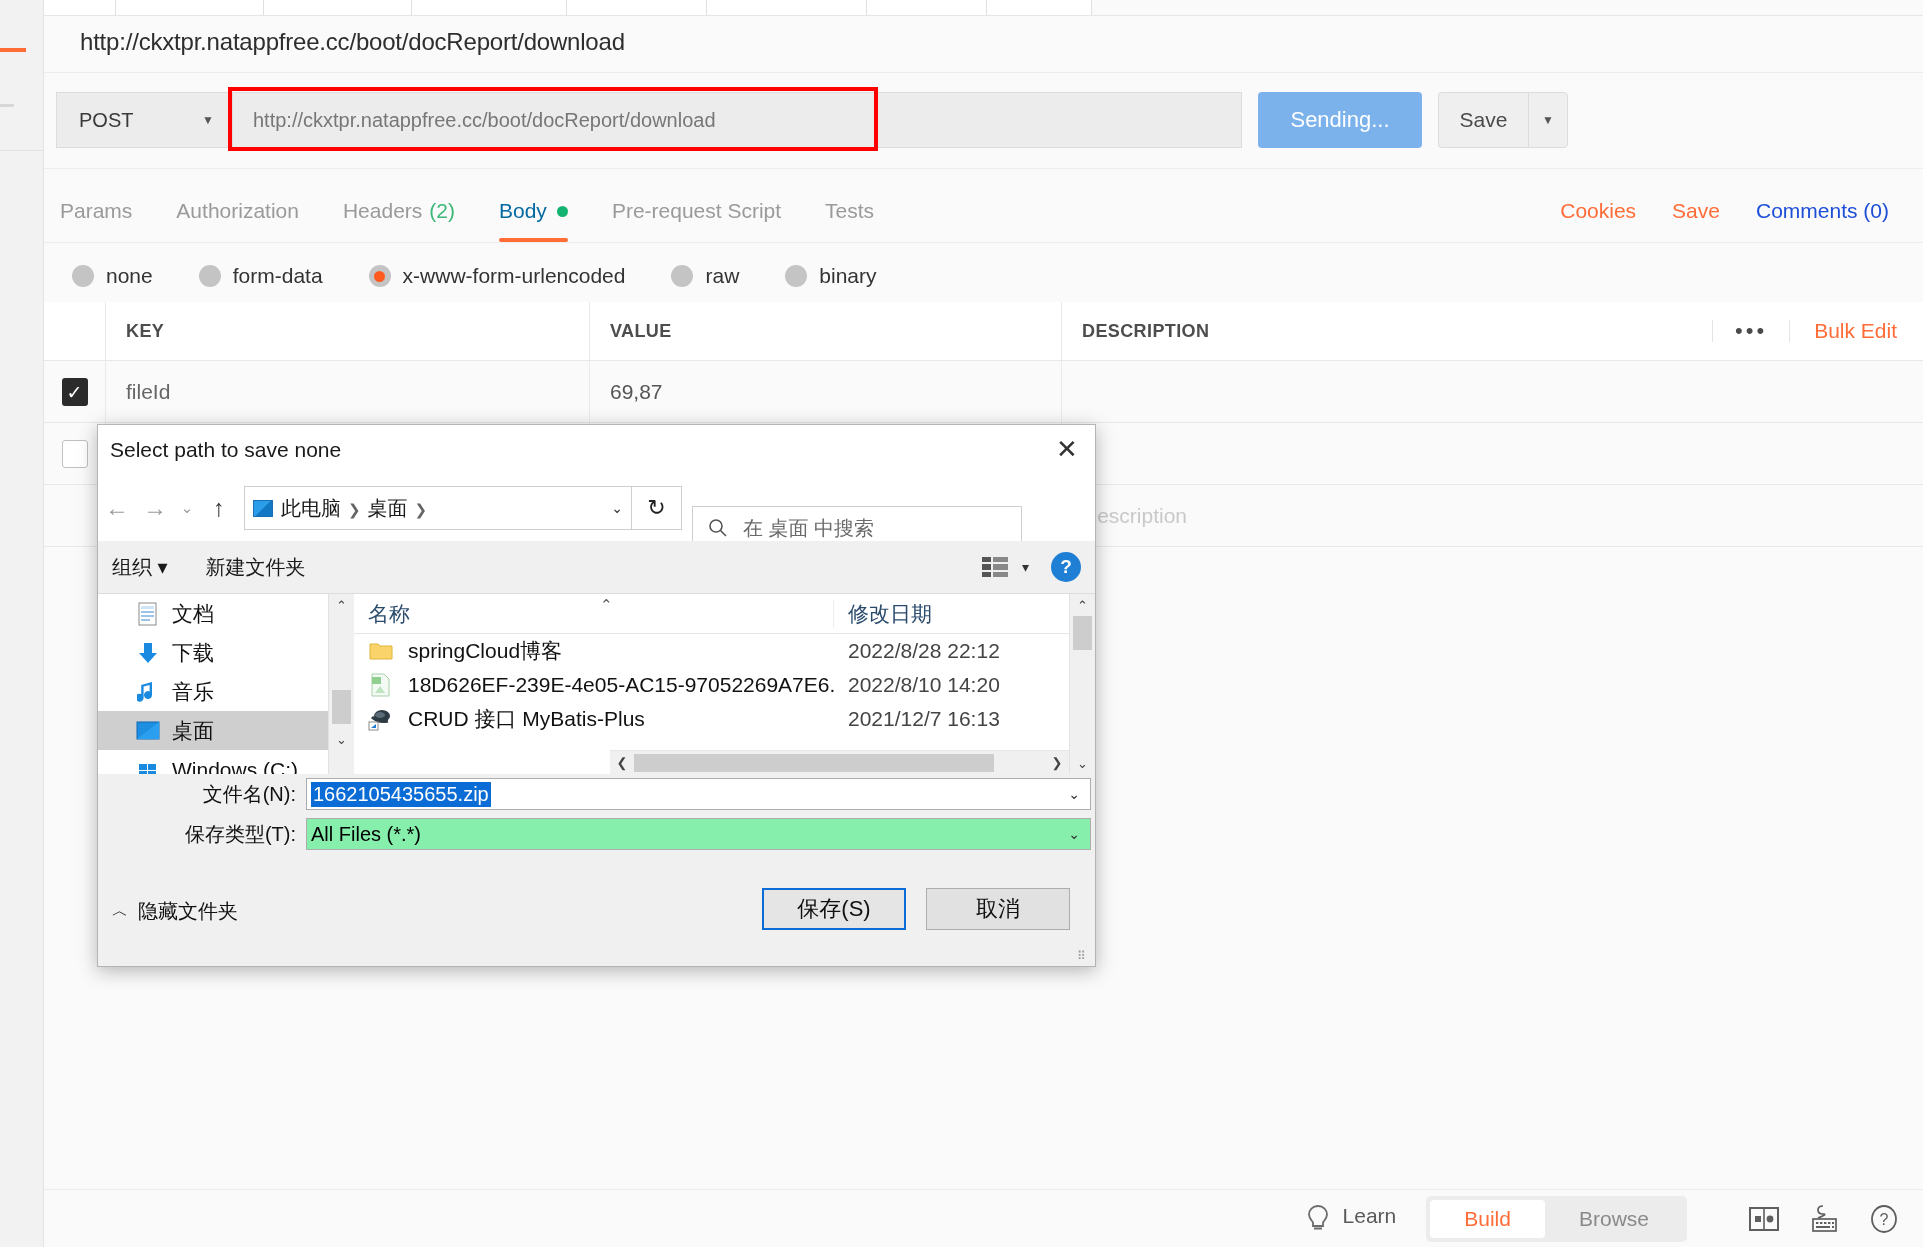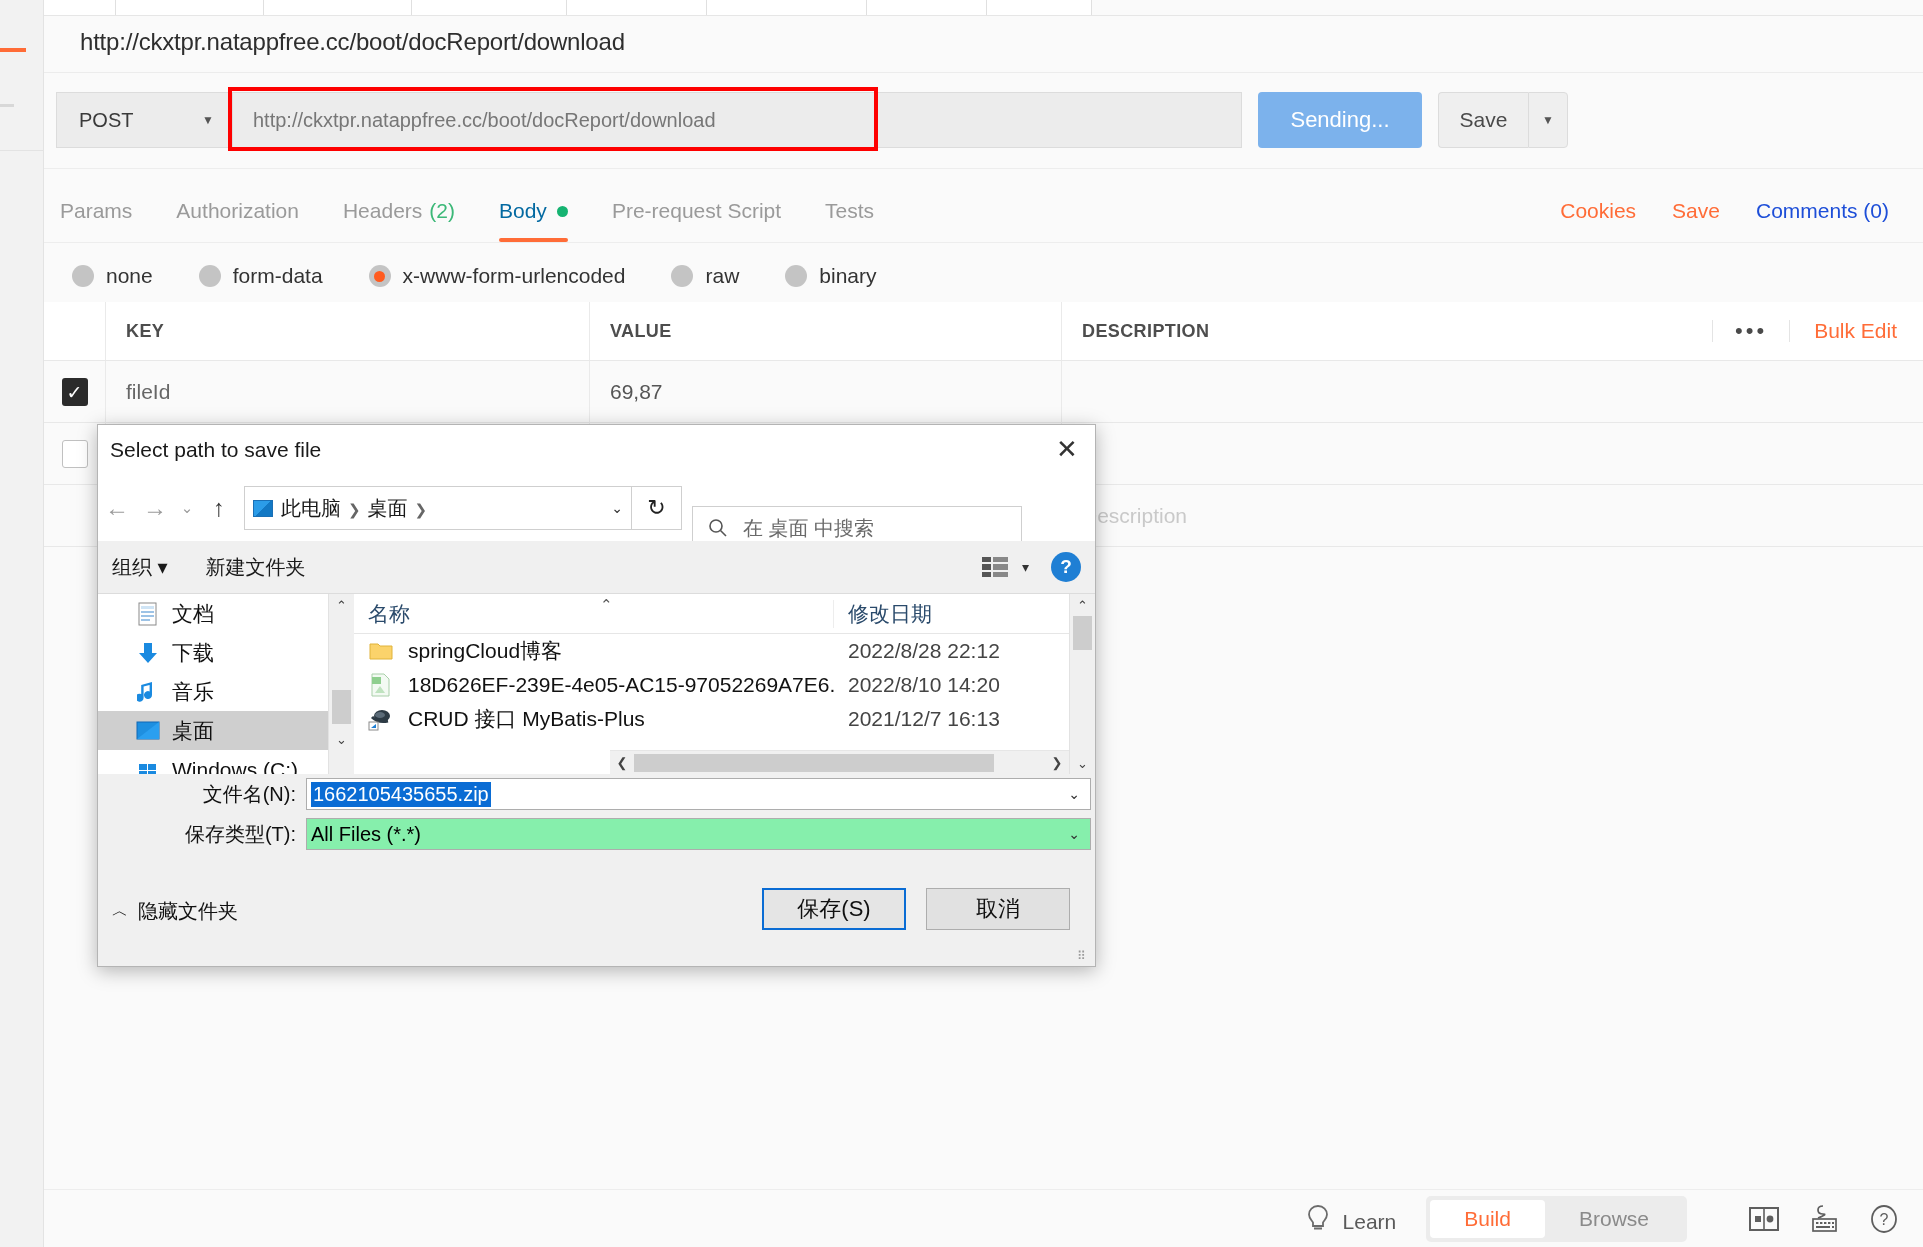--- a/index.html
+++ b/index.html
@@ -97,21 +97,21 @@
   .cellText.dark { color: #555; }
   .chkbox { width: 26px; height: 28px; background: #2b2b2b; border-radius: 3px; color: #fff; display:flex; align-items:center; justify-content:center; font-size: 19px; }
   .chkbox.empty { background: #fff; border: 1px solid #c0c0c0; }
   .desc-tools { display: flex; align-items: center; }
   .dots { color: #4a4a4a; letter-spacing: 3px; font-size: 22px; padding: 0 22px; border-left: 1px solid #e4e4e4; border-right: 1px solid #e4e4e4; line-height: 1; }
   .bulk { color: #ff6c37; font-size: 21px; margin-left: 24px; }
   .ph { color: #c9c9c9; }
 
   
   .footer { position: absolute; left: 44px; bottom: 0; right: 0; height: 58px; background: #fafafa; border-top: 1px solid #ededed; display: flex; align-items: center; justify-content: flex-end; padding-right: 22px; }
-  .f-learn { display: flex; align-items: flex-end; margin-right: 30px; }
+  .f-learn { display: flex; align-items: flex-start; margin-right: 30px; }
   .f-learn .lbl { font-size: 21px; color: #5a5a5a; margin-left: 12px; }
   .seg { display: flex; background: #ececec; border-radius: 5px; padding: 4px; margin-right: 34px; }
   .seg div { padding: 7px 34px; font-size: 21px; color: #8a8a8a; border-radius: 4px; }
   .seg div.on { background: #fff; color: #ff6c37; }
   .f-ico { margin-left: 26px; display:flex; align-items:center; }
 
   
   .dlg {
     position: absolute; left: 97px; top: 424px; width: 999px; height: 543px;
     background: #f0f0f0; border: 1px solid #b4b4b4;
@@ -379,21 +379,21 @@
     <span class="f-ico">
       <svg width="34" height="32" viewBox="0 0 34 32">
         <ellipse cx="17" cy="16" rx="12" ry="13" fill="none" stroke="#5e5e5e" stroke-width="1.8"></ellipse>
         <text x="17" y="22" font-size="16" fill="#5e5e5e" text-anchor="middle" font-family="Liberation Sans, sans-serif">?</text>
       </svg>
     </span>
   </div>
 
   <div class="dlg">
     <div class="dlg-title">
-      <span class="t">Select path to save file</span>
+      <span class="t">Select path to save none</span>
       <span class="dlg-close">✕</span>
     </div>
 
     <div class="dlg-nav">
       <span class="nav-btn">←</span>
       <span class="nav-btn">→</span>
       <span class="nav-btn sm">⌄</span>
       <span class="nav-btn dark">↑</span>
       <span class="crumb-box">
         <span class="crumb-ico"></span>

